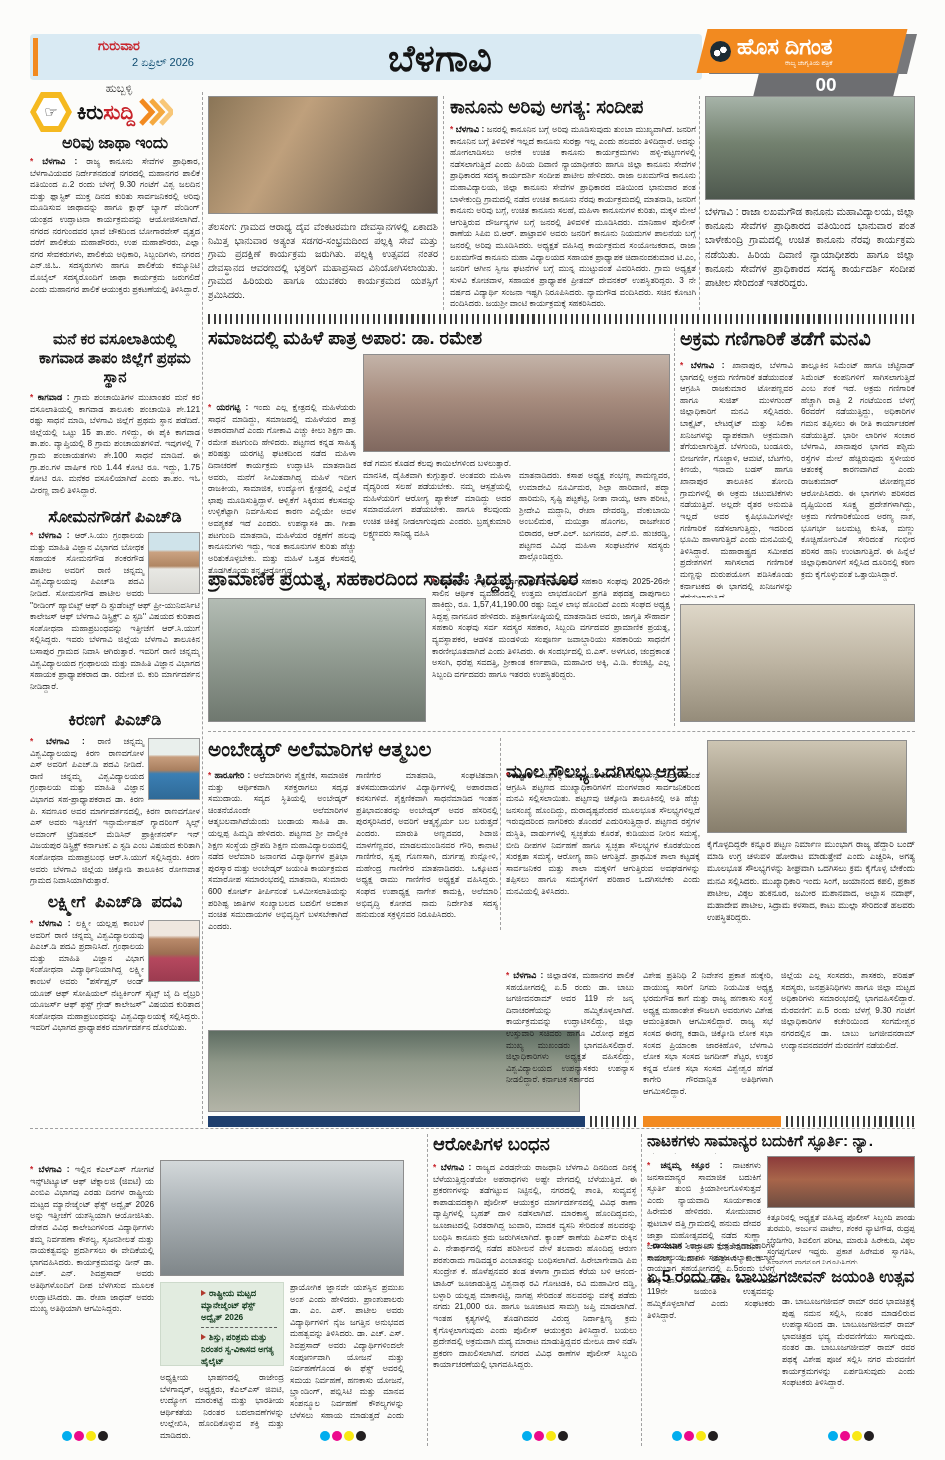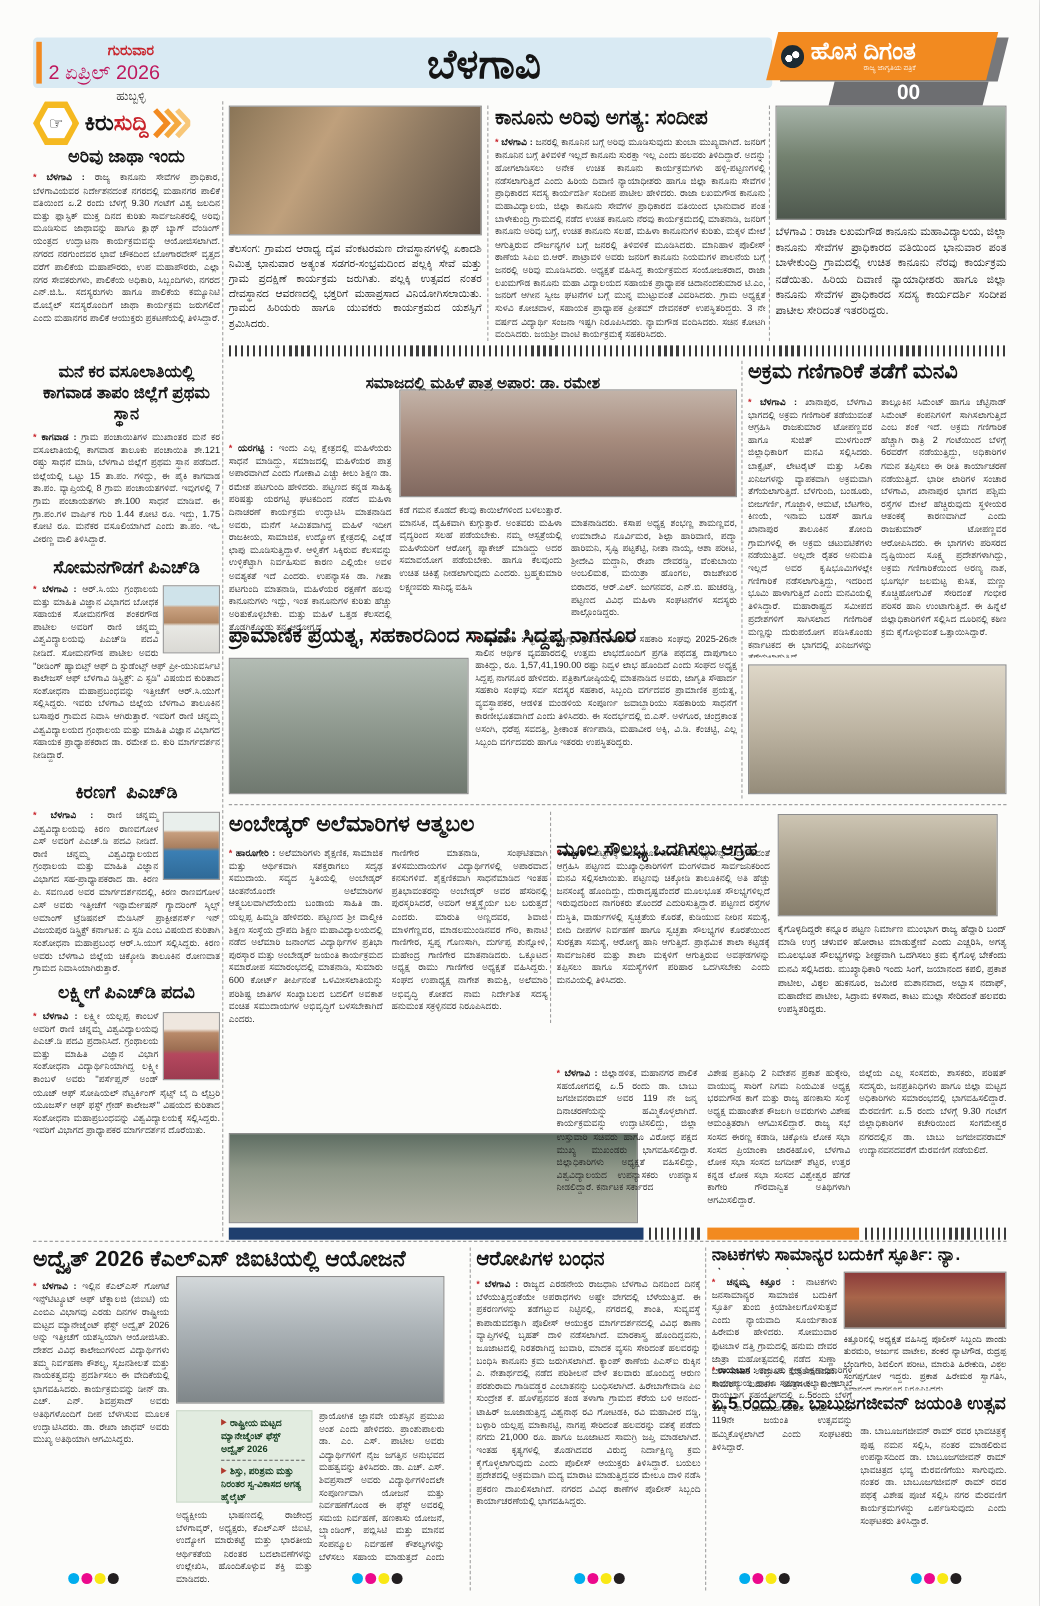--- a/index.html
+++ b/index.html
@@ -36,21 +36,21 @@
                     radial-gradient(circle at 64% 42%,#fff 0 3px,transparent 3.5px),#1c2b33;}
 </style>
 </head>
 <body>
 
 <div class="page">
 
   <div class="abs" style="left:30px;top:34px;width:672px;height:46px;background:#d9eaf3;border-radius:4px;"></div>
   <div class="abs" style="left:33px;top:38px;width:5px;height:38px;background:#f28a20;"></div>
   <div class="abs" style="left:44px;top:38px;width:150px;text-align:center;font-size:13px;font-weight:bold;color:#c8242b;">ಗುರುವಾರ</div>
-  <div class="abs" style="left:44px;top:56px;width:150px;text-align:left;font-size:18px;color:#be185d;">2 ಏಪ್ರಿಲ್ 2026</div>
+  <div class="abs" style="left:44px;top:56px;width:150px;text-align:right;font-size:11px;color:#0c4a6e;">2 ಏಪ್ರಿಲ್ 2026</div>
   <div class="abs" style="left:44px;top:82px;width:150px;text-align:center;font-size:11px;color:#333;">ಹುಬ್ಬಳ್ಳಿ</div>
   <div class="abs hd center" style="left:220px;top:38px;width:440px;font-size:37px;">ಬೆಳಗಾವಿ</div>
 
   <div class="abs" style="left:700px;top:26px;width:216px;height:70px;">
     <div class="abs skew" style="left:14px;top:8px;width:198px;height:40px;background:#77787b;"></div>
     <div class="abs skew" style="left:2px;top:3px;width:200px;height:44px;background:#f28a20;">
       <div class="unskew" style="display:flex;align-items:center;height:100%;padding:0 8px;gap:6px;">
         <span class="globe"></span>
         <span style="display:flex;flex-direction:column;line-height:1;">
           <span style="color:#fff;font-weight:bold;font-size:22px;white-space:nowrap;">ಹೊಸ ದಿಗಂತ</span>
@@ -94,21 +94,21 @@
     <span class="portrait" style="background:linear-gradient(180deg,#cfe3ea 0%,#cfe3ea 28%,#caa281 32%,#b08663 55%,#e8e8e4 60%,#dad9d4 100%);"></span>
     <span class="dateline">ಬೆಳಗಾವಿ</span><span>ಆರ್.ಸಿ.ಯು ಗ್ರಂಥಾಲಯ ಮತ್ತು ಮಾಹಿತಿ ವಿಜ್ಞಾನ ವಿಭಾಗದ ಬೋಧಕ ಸಹಾಯಕ ಸೋಮನಗೌಡ ಶಂಕರಗೌಡ ಪಾಟೀಲ ಅವರಿಗೆ ರಾಣಿ ಚನ್ನಮ್ಮ ವಿಶ್ವವಿದ್ಯಾಲಯವು ಪಿಎಚ್‌ಡಿ ಪದವಿ ನೀಡಿದೆ. ಸೋಮನಗೌಡ ಪಾಟೀಲ ಅವರು ''ರೀಡಿಂಗ್ ಹ್ಯಾಬಿಟ್ಸ್ ಆಫ್ ದಿ ಸ್ಟುಡೆಂಟ್ಸ್ ಆಫ್ ಪ್ರೀ-ಯುನಿವರ್ಸಿಟಿ ಕಾಲೇಜಸ್ ಆಫ್ ಬೆಳಗಾವಿ ಡಿಸ್ಟ್ರಿಕ್ಟ್: ಎ ಸ್ಟಡಿ'' ವಿಷಯದ ಕುರಿತಾದ ಸಂಶೋಧನಾ ಮಹಾಪ್ರಬಂಧವನ್ನು ಇತ್ತೀಚೆಗೆ ಆರ್.ಸಿ.ಯುಗೆ ಸಲ್ಲಿಸಿದ್ದರು. ಇವರು ಬೆಳಗಾವಿ ಜಿಲ್ಲೆಯ ಬೆಳಗಾವಿ ತಾಲೂಕಿನ ಬಸಾಪುರ ಗ್ರಾಮದ ನಿವಾಸಿ ಆಗಿರುತ್ತಾರೆ. ಇವರಿಗೆ ರಾಣಿ ಚನ್ನಮ್ಮ ವಿಶ್ವವಿದ್ಯಾಲಯದ ಗ್ರಂಥಾಲಯ ಮತ್ತು ಮಾಹಿತಿ ವಿಜ್ಞಾನ ವಿಭಾಗದ ಸಹಾಯಕ ಪ್ರಾಧ್ಯಾಪಕರಾದ ಡಾ. ರಮೇಶ ಬಿ. ಕುರಿ ಮಾರ್ಗದರ್ಶನ ನೀಡಿದ್ದಾರೆ.</span>
   </div>
 
   <div class="abs hd center clip" style="left:30px;top:712px;width:170px;height:20px;font-size:16px;font-family:Liberation Mono, monospace;">ಕಿರಣಗೆ ಪಿಎಚ್‌ಡಿ</div>
   <div class="abs body-txt" style="left:30px;top:736px;width:170px;height:152px;">
     <span class="portrait" style="background:linear-gradient(180deg,#e9efec 0%,#e9efec 26%,#c79e7e 30%,#a97f5f 52%,#3b7fb4 58%,#2f6a97 100%);"></span>
     <span class="dateline">ಬೆಳಗಾವಿ</span><span>ರಾಣಿ ಚನ್ನಮ್ಮ ವಿಶ್ವವಿದ್ಯಾಲಯವು ಕಿರಣ ರಾಣವಗೋಳ ಎಸ್ ಅವರಿಗೆ ಪಿಎಚ್.ಡಿ ಪದವಿ ನೀಡಿದೆ. ರಾಣಿ ಚನ್ನಮ್ಮ ವಿಶ್ವವಿದ್ಯಾಲಯದ ಗ್ರಂಥಾಲಯ ಮತ್ತು ಮಾಹಿತಿ ವಿಜ್ಞಾನ ವಿಭಾಗದ ಸಹ-ಪ್ರಾಧ್ಯಾಪಕರಾದ ಡಾ. ಕಿರಣ ಪಿ. ಸವಣೂರ ಅವರ ಮಾರ್ಗದರ್ಶನದಲ್ಲಿ, ಕಿರಣ ರಾಣವಗೋಳ ಎಸ್ ಅವರು ಇತ್ತೀಚೆಗೆ ಇನ್ಫಾರ್ಮೇಷನ್ ಗ್ಯಾದರಿಂಗ್ ಸ್ಕಿಲ್ಸ್ ಅಮಾಂಗ್ ಟ್ರೆಡಿಷನಲ್ ಮೆಡಿಸಿನ್ ಪ್ರಾಕ್ಟೀಶನರ್ಸ್ ಇನ್ ವಿಜಯಪುರ ಡಿಸ್ಟ್ರಿಕ್ಟ್ ಕರ್ನಾಟಕ: ಎ ಸ್ಟಡಿ ಎಂಬ ವಿಷಯದ ಕುರಿತಾಗಿ ಸಂಶೋಧನಾ ಮಹಾಪ್ರಬಂಧ ಆರ್.ಸಿ.ಯುಗೆ ಸಲ್ಲಿಸಿದ್ದರು. ಕಿರಣ ಅವರು ಬೆಳಗಾವಿ ಜಿಲ್ಲೆಯ ಚಿಕ್ಕೋಡಿ ತಾಲೂಕಿನ ರೋಣವಾತ ಗ್ರಾಮದ ನಿವಾಸಿಯಾಗಿರುತ್ತಾರೆ.</span>
   </div>
 
-  <div class="abs hd center clip" style="left:30px;top:894px;width:170px;height:22px;font-size:16px;">ಲಕ್ಷ್ಮೀಗೆ ಪಿಎಚ್‌ಡಿ ಪದವಿ</div>
+  <div class="abs hd center clip" style="left:30px;top:894px;width:170px;height:22px;font-size:16px;font-family:Liberation Mono, monospace;">ಲಕ್ಷ್ಮೀಗೆ ಪಿಎಚ್‌ಡಿ ಪದವಿ</div>
   <div class="abs body-txt" style="left:30px;top:918px;width:170px;height:200px;">
     <span class="portrait" style="background:linear-gradient(180deg,#efe7df 0%,#efe7df 24%,#b98a6a 30%,#9c6e52 55%,#b5485e 62%,#9c3b50 100%);"></span>
     <span class="dateline">ಬೆಳಗಾವಿ</span><span>ಲಕ್ಷ್ಮೀ ಯಲ್ಲಪ್ಪ ಕಾಂಬಳೆ ಅವರಿಗೆ ರಾಣಿ ಚನ್ನಮ್ಮ ವಿಶ್ವವಿದ್ಯಾಲಯವು ಪಿಎಚ್.ಡಿ ಪದವಿ ಪ್ರದಾನಿಸಿದೆ. ಗ್ರಂಥಾಲಯ ಮತ್ತು ಮಾಹಿತಿ ವಿಜ್ಞಾನ ವಿಭಾಗ ಸಂಶೋಧನಾ ವಿದ್ಯಾರ್ಥಿನಿಯಾಗಿದ್ದ ಲಕ್ಷ್ಮೀ ಕಾಂಬಳೆ ಅವರು ''ಪರ್ಸೆಪ್ಷನ್ ಅಂಡ್ ಯೂಜ್ ಆಫ್ ಸೋಷಿಯಲ್ ನೆಟ್ವರ್ಕಿಂಗ್ ಸೈಟ್ಸ್ ಬೈ ದಿ ಲೈಬ್ರರಿ ಯೂಜರ್ಸ್ ಆಫ್ ಫಸ್ಟ್ ಗ್ರೇಡ್ ಕಾಲೇಜಸ್'' ವಿಷಯದ ಕುರಿತಾದ ಸಂಶೋಧನಾ ಮಹಾಪ್ರಬಂಧವನ್ನು ವಿಶ್ವವಿದ್ಯಾಲಯಕ್ಕೆ ಸಲ್ಲಿಸಿದ್ದರು. ಇವರಿಗೆ ವಿಭಾಗದ ಪ್ರಾಧ್ಯಾಪಕರ ಮಾರ್ಗದರ್ಶನ ದೊರೆಯಿತು.</span>
   </div>
 
   <div class="abs photo" style="left:208px;top:96px;width:230px;height:118px;background:linear-gradient(120deg,#8a7557 0%,#bfa07c 35%,#8f7a62 65%,#5f5246 100%);"></div>
   <div class="abs caption" style="left:208px;top:220px;width:230px;height:92px;">ತೆಲಸಂಗ: ಗ್ರಾಮದ ಆರಾಧ್ಯ ದೈವ ವೆಂಕಟರಮಣ ದೇವಸ್ಥಾನಗಳಲ್ಲಿ ಏಕಾದಶಿ ನಿಮಿತ್ತ ಭಾನುವಾರ ಅತ್ಯಂತ ಸಡಗರ-ಸಂಭ್ರಮದಿಂದ ಪಲ್ಲಕ್ಕಿ ಸೇವೆ ಮತ್ತು ಗ್ರಾಮ ಪ್ರದಕ್ಷಿಣೆ ಕಾರ್ಯಕ್ರಮ ಜರುಗಿತು. ಪಲ್ಲಕ್ಕಿ ಉತ್ಸವದ ನಂತರ ದೇವಸ್ಥಾನದ ಆವರಣದಲ್ಲಿ ಭಕ್ತರಿಗೆ ಮಹಾಪ್ರಸಾದ ವಿನಿಯೋಗಿಸಲಾಯಿತು. ಗ್ರಾಮದ ಹಿರಿಯರು ಹಾಗೂ ಯುವಕರು ಕಾರ್ಯಕ್ರಮದ ಯಶಸ್ಸಿಗೆ ಶ್ರಮಿಸಿದರು.</div>
 
   <div class="abs vdash" style="left:443px;top:96px;height:214px;"></div>
 
@@ -118,21 +118,21 @@
     <span>ರಾಜಾ ಲಖಮಗೌಡ ಕಾನೂನು ಮಹಾವಿದ್ಯಾಲಯ, ಜಿಲ್ಲಾ ಕಾನೂನು ಸೇವೆಗಳ ಪ್ರಾಧಿಕಾರದ ವತಿಯಿಂದ ಭಾನುವಾರ ಪಂತ ಬಾಳೇಕುಂದ್ರಿ ಗ್ರಾಮದಲ್ಲಿ ನಡೆದ ಉಚಿತ ಕಾನೂನು ನೆರವು ಕಾರ್ಯಕ್ರಮದಲ್ಲಿ ಮಾತನಾಡಿ, ಜನರಿಗೆ ಕಾನೂನು ಅರಿವು ಬಗ್ಗೆ, ಉಚಿತ ಕಾನೂನು ಸಲಹೆ, ಮಹಿಳಾ ಕಾನೂನುಗಳ ಕುರಿತು, ಮಕ್ಕಳ ಮೇಲೆ ಆಗುತ್ತಿರುವ ದೌರ್ಜನ್ಯಗಳ ಬಗ್ಗೆ ಜನರಲ್ಲಿ ತಿಳಿವಳಿಕೆ ಮೂಡಿಸಿದರು. ಮಾನಿಹಾಳ ಪೊಲೀಸ್ ಠಾಣೆಯ ಸಿಪಿಐ ಬಿ.ಆರ್. ಪಾಟ್ರಾವಳಿ ಅವರು ಜನರಿಗೆ ಕಾನೂನು ನಿಯಮಗಳ ಪಾಲನೆಯ ಬಗ್ಗೆ ಜನರಲ್ಲಿ ಅರಿವು ಮೂಡಿಸಿದರು. ಅಧ್ಯಕ್ಷತೆ ವಹಿಸಿದ್ದ ಕಾರ್ಯಕ್ರಮದ ಸಂಯೋಜಕರಾದ, ರಾಜಾ ಲಖಮಗೌಡ ಕಾನೂನು ಮಹಾ ವಿದ್ಯಾಲಯದ ಸಹಾಯಕ ಪ್ರಾಧ್ಯಾಪಕ ಚಿದಾನಂದಕುಮಾರ ಟಿ.ಎಂ, ಜನರಿಗೆ ಆಗೀನ ಸ್ವೀಜ ಘಟನೆಗಳ ಬಗ್ಗೆ ಮುನ್ನ ಮುಟ್ಟುವಂತೆ ವಿವರಿಸಿದರು. ಗ್ರಾಮ ಅಧ್ಯಕ್ಷತೆ ಸುಳವಿ ಕೋಚವಾಳ, ಸಹಾಯಕ ಪ್ರಾಧ್ಯಾಪಕ ಪ್ರೀತಮ್ ದೇವನಕರ್ ಉಪಸ್ಥಿತರಿದ್ದರು. 3 ನೇ ವರ್ಷದ ವಿದ್ಯಾರ್ಥಿ ಸಂಜನಾ ಇಷ್ಟಗಿ ನಿರೂಪಿಸಿದರು. ನ್ಯಾಮಗೌಡ ವಂದಿಸಿದರು. ಸಚಿನ ಕೋಟಗಿ ವಂದಿಸಿದರು. ಜಯಶ್ರೀ ವಾಂಟಿ ಕಾರ್ಯಕ್ರಮಕ್ಕೆ ಸಹಕರಿಸಿದರು.</span>
   </div>
 
   <div class="abs vdash" style="left:699px;top:96px;height:214px;"></div>
 
   <div class="abs photo" style="left:705px;top:96px;width:210px;height:104px;background:linear-gradient(180deg,#a6b3a8 0%,#73816f 45%,#4e584e 100%);"></div>
   <div class="abs caption" style="left:705px;top:205px;width:210px;height:106px;font-size:10px;">ಬೆಳಗಾವಿ : ರಾಜಾ ಲಖಮಗೌಡ ಕಾನೂನು ಮಹಾವಿದ್ಯಾಲಯ, ಜಿಲ್ಲಾ ಕಾನೂನು ಸೇವೆಗಳ ಪ್ರಾಧಿಕಾರದ ವತಿಯಿಂದ ಭಾನುವಾರ ಪಂತ ಬಾಳೇಕುಂದ್ರಿ ಗ್ರಾಮದಲ್ಲಿ ಉಚಿತ ಕಾನೂನು ನೆರವು ಕಾರ್ಯಕ್ರಮ ನಡೆಯಿತು. ಹಿರಿಯ ದಿವಾಣಿ ನ್ಯಾಯಾಧೀಶರು ಹಾಗೂ ಜಿಲ್ಲಾ ಕಾನೂನು ಸೇವೆಗಳ ಪ್ರಾಧಿಕಾರದ ಸದಸ್ಯ ಕಾರ್ಯದರ್ಶಿ ಸಂದೀಪ ಪಾಟೀಲ ಸೇರಿದಂತೆ ಇತರರಿದ್ದರು.</div>
 
   <div class="abs ticks" style="left:208px;top:314px;width:707px;height:10px;"></div>
 
-  <div class="abs hd clip" style="left:208px;top:340px;width:462px;height:28px;font-size:14px;text-align:center;">ಸಮಾಜದಲ್ಲಿ ಮಹಿಳೆ ಪಾತ್ರ ಅಪಾರ: ಡಾ. ರಮೇಶ</div>
+  <div class="abs hd clip" style="left:208px;top:328px;width:462px;height:28px;font-size:18px;">ಸಮಾಜದಲ್ಲಿ ಮಹಿಳೆ ಪಾತ್ರ ಅಪಾರ: ಡಾ. ರಮೇಶ</div>
   <div class="abs body-txt" style="left:208px;top:362px;width:148px;height:200px;margin-top:40px;">
     <span class="dateline">ಯರಗಟ್ಟಿ</span><span>ಇಂದು ಎಲ್ಲ ಕ್ಷೇತ್ರದಲ್ಲಿ ಮಹಿಳೆಯರು ಸಾಧನೆ ಮಾಡಿದ್ದು, ಸಮಾಜದಲ್ಲಿ ಮಹಿಳೆಯರ ಪಾತ್ರ ಅಪಾರವಾಗಿದೆ ಎಂದು ಗೋಕಾವಿ ಎಚ್ಚು ಕೀಲು ಶಿಕ್ಷಣ ಡಾ. ರಮೇಶ ಪಟಗುಂದಿ ಹೇಳಿದರು. ಪಟ್ಟಣದ ಕನ್ನಡ ಸಾಹಿತ್ಯ ಪರಿಷತ್ತು ಯರಗಟ್ಟಿ ಘಟಕದಿಂದ ನಡೆದ ಮಹಿಳಾ ದಿನಾಚರಣೆ ಕಾರ್ಯಕ್ರಮ ಉದ್ಘಾಟಿಸಿ ಮಾತನಾಡಿದ ಅವರು, ಮನೆಗೆ ಸೀಮಿತವಾಗಿದ್ದ ಮಹಿಳೆ ಇದೀಗ ರಾಜಕೀಯ, ಸಾಮಾಜಿಕ, ಉದ್ಯೋಗ ಕ್ಷೇತ್ರದಲ್ಲಿ ಎಲ್ಲೆಡೆ ಛಾಪು ಮೂಡಿಸುತ್ತಿದ್ದಾಳೆ. ಆಳ್ವಿಕೆಗೆ ಸಿಕ್ಕಿರುವ ಕೆಲಸವನ್ನು ಉಳ್ಳಿಕೆಟ್ಟಾಗಿ ನಿರ್ವಹಿಸುವ ಕಾರಣ ಎಲ್ಲಿಯೇ ಅವಳ ಅವಶ್ಯಕತೆ ಇದೆ ಎಂದರು. ಉಪನ್ಯಾಸಕಿ ಡಾ. ಗೀತಾ ಪಟಗುಂದಿ ಮಾತನಾಡಿ, ಮಹಿಳೆಯರ ರಕ್ಷಣೆಗೆ ಹಲವು ಕಾನೂನುಗಳು ಇದ್ದು, ಇಂತ ಕಾನೂನುಗಳ ಕುರಿತು ಹೆಚ್ಚು ಅರಿತುಕೊಳ್ಳಬೇಕು. ಮತ್ತು ಮಹಿಳೆ ಒತ್ತಡ ಕೆಲಸದಲ್ಲಿ ತೊಡಗಿಕೊಂಡು ತನ್ನ ಆರೋಗ್ಯದ</span>
   </div>
   <div class="abs photo" style="left:363px;top:354px;width:307px;height:98px;background:linear-gradient(180deg,#c3b3a8 0%,#a78c7e 45%,#80685f 100%);"></div>
   <div class="abs body-txt" style="left:363px;top:458px;width:148px;height:106px;">ಕಡೆ ಗಮನ ಕೊಡದೆ ಕೆಲವು ಕಾಯಿಲೆಗಳಿಂದ ಬಳಲುತ್ತಾರೆ. ಮಾನಸಿಕ, ದೈಹಿಕವಾಗಿ ಕುಗ್ಗುತ್ತಾರೆ. ಅಂತವರು ಮಹಿಳಾ ವೈದ್ಯರಿಂದ ಸಲಹೆ ಪಡೆಯಬೇಕು. ನಮ್ಮ ಆಸ್ಪತ್ರೆಯಲ್ಲಿ ಮಹಿಳೆಯರಿಗೆ ಆರೋಗ್ಯ ಪ್ಯಾಕೇಜ್ ಮಾಡಿದ್ದು ಅದರ ಸಮಾವಯೋಗ ಪಡೆಯಬೇಕು. ಹಾಗೂ ಕೆಲವುಂದು ಉಚಿತ ಚಿಕಿತ್ಸೆ ನೀಡಲಾಗುವುದು ಎಂದರು. ಬ್ರಹ್ಮಕುಮಾರಿ ಲಕ್ಷ್ಮಣವರು ಸಾನಿಧ್ಯ ವಹಿಸಿ</div>
   <div class="abs body-txt" style="left:519px;top:470px;width:151px;height:106px;">ಮಾತನಾಡಿದರು. ಕಸಾಪ ಅಧ್ಯಕ್ಷ ಶಂಭಣ್ಣ ಶಾಮಣ್ಣವರ, ಉಮಾದೇವಿ ನೂರ್ವಿಮರ, ಶಿಲ್ಪಾ ಹಾರಿವಾಣಿ, ಪದ್ಮಾ ಹಾರಿಮನಿ, ಸೃಷ್ಟಿ ಪಟ್ಟಕೆಟ್ಟಿ, ನೀತಾ ನಾಯ್ಕ, ಆಶಾ ಪರೀಟ, ಶ್ರೀದೇವಿ ಮದ್ದಾನಿ, ರೇಖಾ ದೇವರಡ್ಡಿ, ವೆಂಕುಬಾಯಿ ಅಂಬಲಿಮಠ, ಮಯಿತ್ರಾ ಹೊಂಗಲ, ರಾಜಶೇಖರ ಬಿರಾದರ, ಆರ್.ಎಲ್. ಜುಗನವರ, ಎನ್.ಬಿ. ಹುಚರಡ್ಡಿ, ಪಟ್ಟಣದ ವಿವಿಧ ಮಹಿಳಾ ಸಂಘಟನೆಗಳ ಸದಸ್ಯರು ಪಾಲ್ಗೊಂಡಿದ್ದರು.</div>
 
   <div class="abs vdash" style="left:674px;top:328px;height:398px;"></div>
 
   <div class="abs hd clip" style="left:680px;top:328px;width:235px;height:26px;font-size:19px;">ಅಕ್ರಮ ಗಣಿಗಾರಿಕೆ ತಡೆಗೆ ಮನವಿ</div>
@@ -171,21 +171,20 @@
   <div class="abs body-txt" style="left:506px;top:970px;width:128px;height:138px;">
     <span class="dateline">ಬೆಳಗಾವಿ</span><span>ಜಿಲ್ಲಾಡಳಿತ, ಮಹಾನಗರ ಪಾಲಿಕೆ ಸಹಯೋಗದಲ್ಲಿ ಏ.5 ರಂದು ಡಾ. ಬಾಬು ಜಗಜೀವನರಾಮ್ ಅವರ 119 ನೇ ಜನ್ಮ ದಿನಾಚರಣೆಯನ್ನು ಹಮ್ಮಿಕೊಳ್ಳಲಾಗಿದೆ. ಕಾರ್ಯಕ್ರಮವನ್ನು ಉದ್ಘಾಟಿಸಲಿದ್ದು, ಜಿಲ್ಲಾ ಉಸ್ತುವಾರಿ ಸಚಿವರು ಹಾಗೂ ವಿರೋಧ ಪಕ್ಷದ ಮುಖ್ಯ ಮುಖಂಡರು ಭಾಗವಹಿಸಲಿದ್ದಾರೆ. ಜಿಲ್ಲಾಧಿಕಾರಿಗಳು ಅಧ್ಯಕ್ಷತೆ ವಹಿಸಲಿದ್ದು, ವಿಶ್ವವಿದ್ಯಾಲಯದ ಉಪನ್ಯಾಸಕರು ಉಪನ್ಯಾಸ ನೀಡಲಿದ್ದಾರೆ. ಕರ್ನಾಟಕ ಸರ್ಕಾರದ</span>
   </div>
   <div class="abs body-txt" style="left:643px;top:970px;width:130px;height:138px;">ವಿಶೇಷ ಪ್ರತಿನಿಧಿ 2 ನಿವೇಶನ ಪ್ರಕಾಶ ಹುಕ್ಕೇರಿ, ವಾಯುವ್ಯ ಸಾರಿಗೆ ನಿಗಮ ನಿಯಮಿತ ಅಧ್ಯಕ್ಷ ಭರಮಗೌಡ ಕಾಗೆ ಮತ್ತು ರಾಜ್ಯ ಹಣಕಾಸು ಸಂಸ್ಥೆ ಅಧ್ಯಕ್ಷ ಮಹಾಂತೇಶ ಕೌಜಲಗಿ ಅವರುಗಳು ವಿಶೇಷ ಆಮಂತ್ರಿತರಾಗಿ ಆಗಮಿಸಲಿದ್ದಾರೆ. ರಾಜ್ಯ ಸಭೆ ಸಂಸದ ಈರಣ್ಣ ಕಡಾಡಿ, ಚಿಕ್ಕೋಡಿ ಲೋಕ ಸಭಾ ಸಂಸದ ಪ್ರಿಯಾಂಕಾ ಜಾರಕಿಹೊಳಿ, ಬೆಳಗಾವಿ ಲೋಕ ಸಭಾ ಸಂಸದ ಜಗದೀಶ್ ಶೆಟ್ಟರ, ಉತ್ತರ ಕನ್ನಡ ಲೋಕ ಸಭಾ ಸಂಸದ ವಿಶ್ವೇಶ್ವರ ಹೆಗಡೆ ಕಾಗೇರಿ ಗೌರವಾನ್ವಿತ ಅತಿಥಿಗಳಾಗಿ ಆಗಮಿಸಲಿದ್ದಾರೆ.</div>
   <div class="abs body-txt" style="left:781px;top:970px;width:134px;height:138px;">ಜಿಲ್ಲೆಯ ಎಲ್ಲ ಸಂಸದರು, ಶಾಸಕರು, ಪರಿಷತ್ ಸದಸ್ಯರು, ಜನಪ್ರತಿನಿಧಿಗಳು ಹಾಗೂ ಜಿಲ್ಲಾ ಮಟ್ಟದ ಅಧಿಕಾರಿಗಳು ಸಮಾರಂಭದಲ್ಲಿ ಭಾಗವಹಿಸಲಿದ್ದಾರೆ. ಮೆರವಣಿಗೆ: ಏ.5 ರಂದು ಬೆಳಗ್ಗೆ 9.30 ಗಂಟೆಗೆ ಜಿಲ್ಲಾಧಿಕಾರಿಗಳ ಕಚೇರಿಯಿಂದ ಸಂಗಮೇಶ್ವರ ನಗರದಲ್ಲಿನ ಡಾ. ಬಾಬು ಜಗಜೀವನರಾಮ್ ಉದ್ಯಾನವನದವರೆಗೆ ಮೆರವಣಿಗೆ ನಡೆಯಲಿದೆ.</div>
   <div class="abs bar-orange" style="left:643px;top:1116px;width:138px;height:11px;"></div>
   <div class="abs ticks" style="left:786px;top:1116px;width:129px;height:11px;"></div>
 
   <div class="abs hdash" style="left:30px;top:1128px;width:885px;"></div>
 
-  <div class="abs hd clip" style="left:30px;top:1134px;width:394px;height:26px;font-size:20px;">ಅದ್ವೈತ್ 2026 ಕೆಎಲ್‌ಎಸ್ ಜಿಐಟಿಯಲ್ಲಿ ಆಯೋಜನೆ</div>
   <div class="abs body-txt" style="left:30px;top:1164px;width:124px;height:282px;">
     <span class="dateline">ಬೆಳಗಾವಿ</span><span>ಇಲ್ಲಿನ ಕೆಎಲ್‌ಎಸ್ ಗೋಗಟೆ ಇನ್ಸ್‌ಟಿಟ್ಯೂಟ್ ಆಫ್ ಟೆಕ್ನಾಲಜಿ (ಜಿಐಟಿ) ಯ ಎಂಬಿಎ ವಿಭಾಗವು ಎರಡು ದಿನಗಳ ರಾಷ್ಟ್ರೀಯ ಮಟ್ಟದ ಮ್ಯಾನೇಜ್ಮೆಂಟ್ ಫೆಸ್ಟ್ ಅದ್ವೈತ್ 2026 ಅನ್ನು ಇತ್ತೀಚೆಗೆ ಯಶಸ್ವಿಯಾಗಿ ಆಯೋಜಿಸಿತು. ದೇಶದ ವಿವಿಧ ಕಾಲೇಜುಗಳಿಂದ ವಿದ್ಯಾರ್ಥಿಗಳು ತಮ್ಮ ನಿರ್ವಹಣಾ ಕೌಶಲ್ಯ, ಸೃಜನಶೀಲತೆ ಮತ್ತು ನಾಯಕತ್ವವನ್ನು ಪ್ರದರ್ಶಿಸಲು ಈ ವೇದಿಕೆಯಲ್ಲಿ ಭಾಗವಹಿಸಿದರು. ಕಾರ್ಯಕ್ರಮವನ್ನು ಡೀನ್ ಡಾ. ಎಚ್. ಎನ್. ಶಿವಪ್ರಸಾದ್ ಅವರು ಅತಿಥಿಗಳೊಂದಿಗೆ ದೀಪ ಬೆಳಗಿಸುವ ಮೂಲಕ ಉದ್ಘಾಟಿಸಿದರು. ಡಾ. ರೇಖಾ ಜಾಧವ್ ಅವರು ಮುಖ್ಯ ಅತಿಥಿಯಾಗಿ ಆಗಮಿಸಿದ್ದರು.</span>
   </div>
   <div class="abs photo" style="left:160px;top:1160px;width:244px;height:116px;background:linear-gradient(180deg,#d3d8da 0%,#adb4b8 40%,#7f8689 100%);"></div>
   <div class="abs greenbox" style="left:160px;top:1282px;width:124px;height:84px;padding-left:40px;">
     <div class="bullet-item"><span class="tri"></span><span>ರಾಷ್ಟ್ರೀಯ ಮಟ್ಟದ ಮ್ಯಾನೇಜ್ಮೆಂಟ್ ಫೆಸ್ಟ್ ಅದ್ವೈತ್ 2026</span></div>
     <div class="bullet-item" style="border-bottom:none;"><span class="tri"></span><span>ಶಿಸ್ತು, ಪರಿಶ್ರಮ ಮತ್ತು ನಿರಂತರ ಸ್ವ-ವಿಕಾಸದ ಅಗತ್ಯ ಹೈಲೈಟ್</span></div>
   </div>
   <div class="abs body-txt" style="left:160px;top:1372px;width:124px;height:74px;">ಅಧ್ಯಕ್ಷೀಯ ಭಾಷಣದಲ್ಲಿ ರಾಜೇಂದ್ರ ಬೆಳಗಾವ್ಕರ್, ಅಧ್ಯಕ್ಷರು, ಕೆಎಲ್‌ಎಸ್ ಜಿಐಟಿ, ಉದ್ಯೋಗ ಮಾರುಕಟ್ಟೆ ಮತ್ತು ಭಾರತೀಯ ಆರ್ಥಿಕತೆಯ ನಿರಂತರ ಬದಲಾವಣೆಗಳನ್ನು ಉಲ್ಲೇಖಿಸಿ, ಹೊಂದಿಕೊಳ್ಳುವ ಶಕ್ತಿ ಮತ್ತು ಮಾಡಿದರು.</div>
   <div class="abs body-txt" style="left:290px;top:1282px;width:114px;height:140px;">ಪ್ರಾಯೋಗಿಕ ಜ್ಞಾನವೇ ಯಶಸ್ಸಿನ ಪ್ರಮುಖ ಅಂಶ ಎಂದು ಹೇಳಿದರು. ಪ್ರಾಂಶುಪಾಲರು ಡಾ. ಎಂ. ಎಸ್. ಪಾಟೀಲ ಅವರು ವಿದ್ಯಾರ್ಥಿಗಳಿಗೆ ನೈಜ ಜಗತ್ತಿನ ಅನುಭವದ ಮಹತ್ವವನ್ನು ತಿಳಿಸಿದರು. ಡಾ. ಎಚ್. ಎಸ್. ಶಿವಪ್ರಸಾದ್ ಅವರು ವಿದ್ಯಾರ್ಥಿಗಳಿಂದಲೇ ಸಂಪೂರ್ಣವಾಗಿ ಯೋಜನೆ ಮತ್ತು ನಿರ್ವಹಣೆಗೊಂಡ ಈ ಫೆಸ್ಟ್ ಅವರಲ್ಲಿ ಸಮಯ ನಿರ್ವಹಣೆ, ಹಣಕಾಸು ಯೋಜನೆ, ಬ್ರ್ಯಾಂಡಿಂಗ್, ಪಬ್ಲಿಸಿಟಿ ಮತ್ತು ಮಾನವ ಸಂಪನ್ಮೂಲ ನಿರ್ವಹಣೆ ಕೌಶಲ್ಯಗಳನ್ನು ಬೆಳೆಸಲು ಸಹಾಯ ಮಾಡುತ್ತದೆ ಎಂದು ಹೇಳಿದರು.</div>

